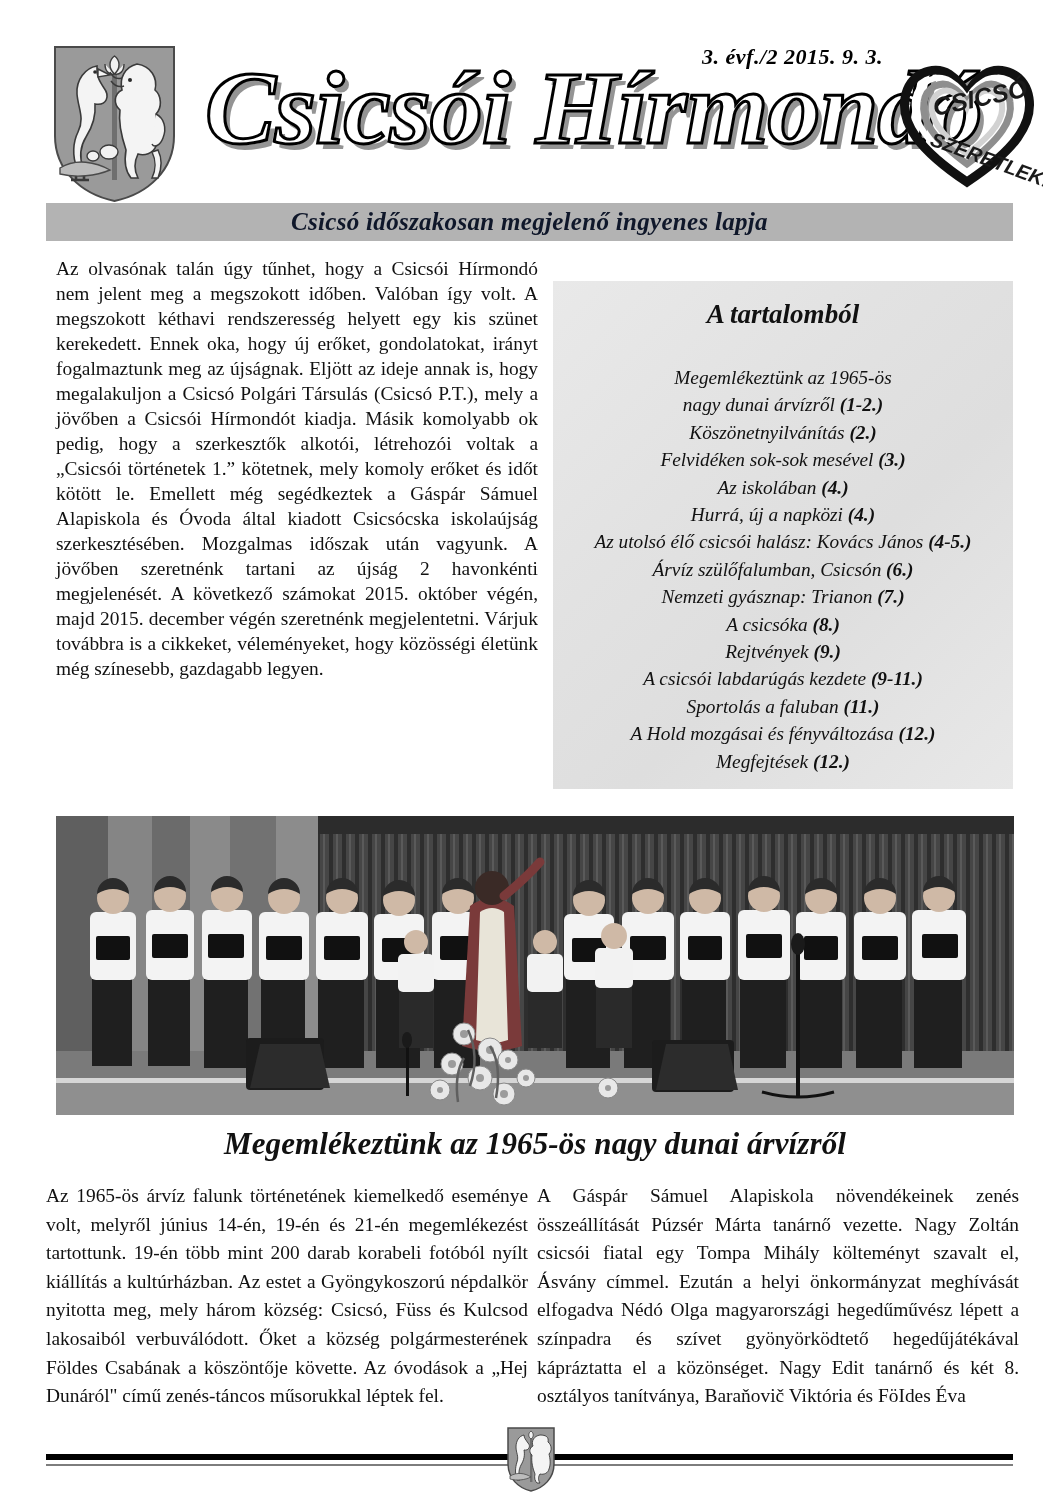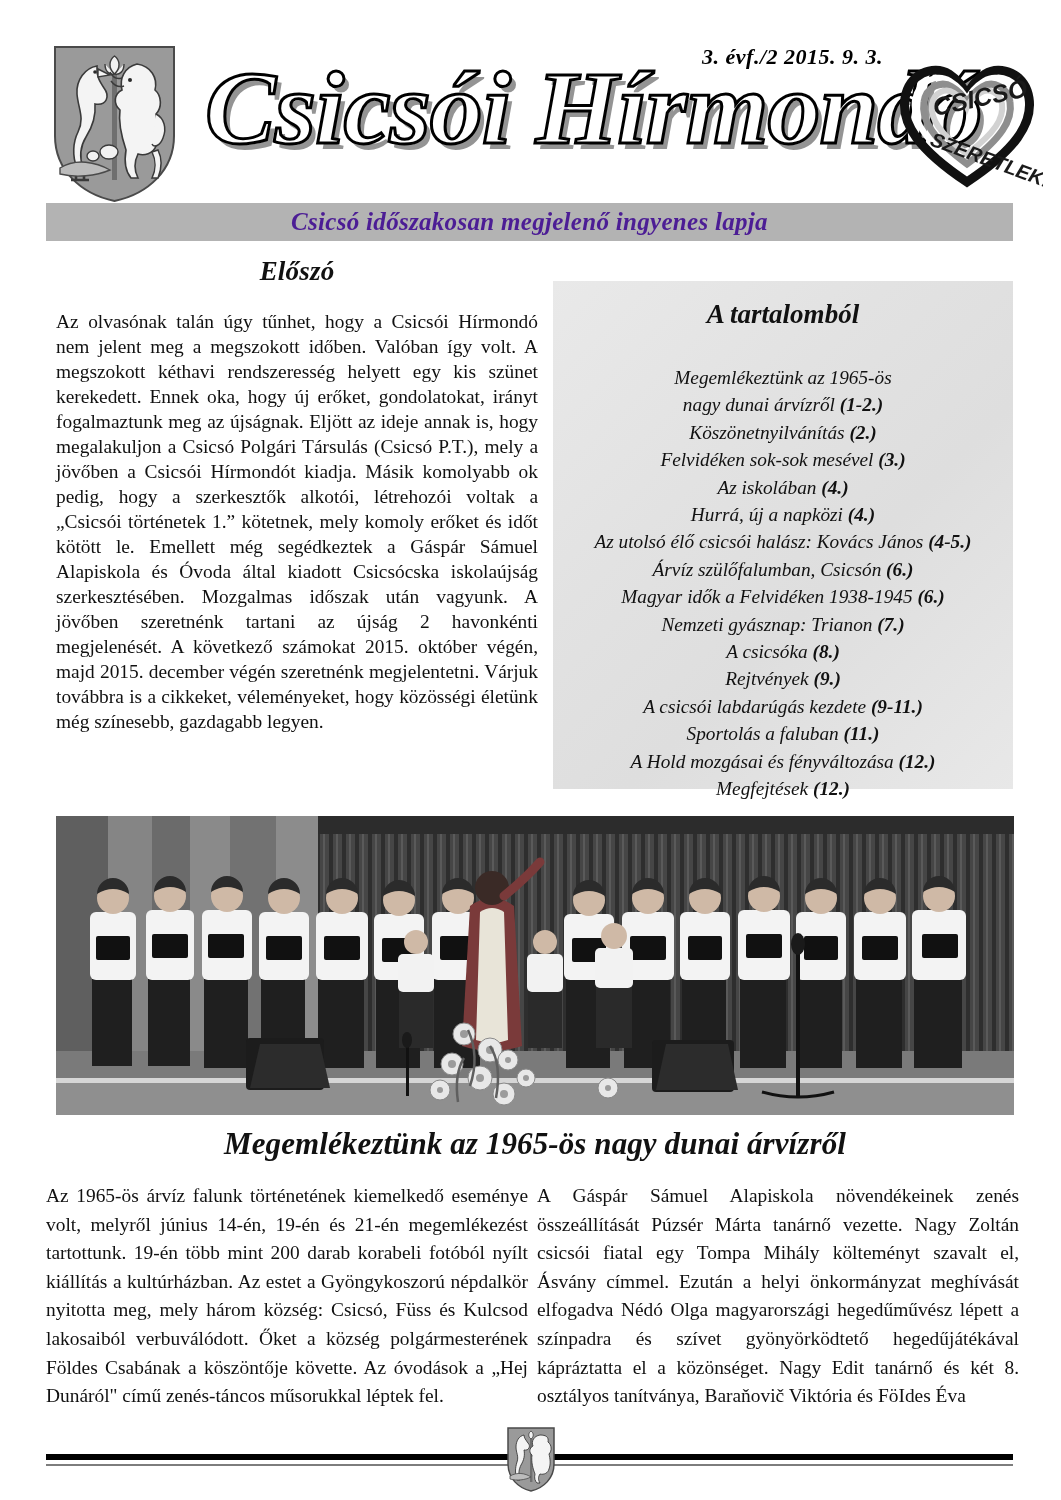--- a/index.html
+++ b/index.html
@@ -78,21 +78,21 @@
     position: absolute;
     left: 46px;
     top: 203px;
     width: 967px;
     height: 38px;
     background: #b3b3b3;
   }
   .subtitle-bar .subtitle-text {
     display: block;
     text-align: center;
-    color: #4c1d95;
+    color: #0f172a;
     font-style: italic;
     font-weight: bold;
     font-size: 25px;
     line-height: 38px;
     letter-spacing: 0.3px;
     font-family: "Liberation Serif", "DejaVu Serif", serif;
   }
 
   
   .col-left-top {
@@ -269,36 +269,34 @@
       <text x="38" y="99" font-family="'Liberation Sans',sans-serif" font-size="20" font-weight="bold" font-style="italic" fill="#1a1a1a" transform="rotate(20 38 99)">SZERETLEK!</text>
     </svg>
   </div>
 
   <div class="subtitle-bar">
     <span class="subtitle-text">Csicsó időszakosan megjelenő ingyenes lapja</span>
   </div>
 </div>
 
 <div class="col-left-top">
-  <h2 class="section-head">Előszó</h2>
   <p class="body-text">Az olvasónak talán úgy tűnhet, hogy a Csicsói Hírmondó nem jelent meg a megszokott időben. Valóban így volt. A megszokott kéthavi rendszeresség helyett egy kis szünet kerekedett. Ennek oka, hogy új erőket, gondolatokat, irányt fogalmaztunk meg az újságnak. Eljött az ideje annak is, hogy megalakuljon a Csicsó Polgári Társulás (Csicsó P.T.), mely a jövőben a Csicsói Hírmondót kiadja. Másik komolyabb ok pedig, hogy a szerkesztők alkotói, létrehozói voltak a „Csicsói történetek 1.” kötetnek, mely komoly erőket és időt kötött le. Emellett még segédkeztek a Gáspár Sámuel Alapiskola és Óvoda által kiadott Csicsócska iskolaújság szerkesztésében. Mozgalmas időszak után vagyunk. A jövőben szeretnénk tartani az újság 2 havonkénti megjelenését. A következő számokat 2015. október végén, majd 2015. december végén szeretnénk megjelentetni. Várjuk továbbra is a cikkeket, véleményeket, hogy közösségi életünk még színesebb, gazdagabb legyen.</p>
 </div>
 
 <div class="toc-box">
   <div class="toc-title">A tartalomból</div>
   <ul class="toc-list" id="toc-list">
       <li><span>Megemlékeztünk az 1965-ös</span></li>
       <li><span>nagy dunai árvízről</span> <span class="pg">(1-2.)</span></li>
       <li><span>Köszönetnyilvánítás</span> <span class="pg">(2.)</span></li>
       <li><span>Felvidéken sok-sok mesével</span> <span class="pg">(3.)</span></li>
       <li><span>Az iskolában</span> <span class="pg">(4.)</span></li>
       <li><span>Hurrá, új a napközi</span> <span class="pg">(4.)</span></li>
       <li><span>Az utolsó élő csicsói halász: Kovács János</span> <span class="pg">(4-5.)</span></li>
       <li><span>Árvíz szülőfalumban, Csicsón</span> <span class="pg">(6.)</span></li>
-      <li><span>Magyar idők a Felvidéken 1938-1945</span> <span class="pg">(6.)</span></li>
       <li><span>Nemzeti gyásznap: Trianon</span> <span class="pg">(7.)</span></li>
       <li><span>A csicsóka</span> <span class="pg">(8.)</span></li>
       <li><span>Rejtvények</span> <span class="pg">(9.)</span></li>
       <li><span>A csicsói labdarúgás kezdete</span> <span class="pg">(9-11.)</span></li>
       <li><span>Sportolás a faluban</span> <span class="pg">(11.)</span></li>
       <li><span>A Hold mozgásai és fényváltozása</span> <span class="pg">(12.)</span></li>
       <li><span>Megfejtések</span> <span class="pg">(12.)</span></li>
     </ul>
 </div>
 

